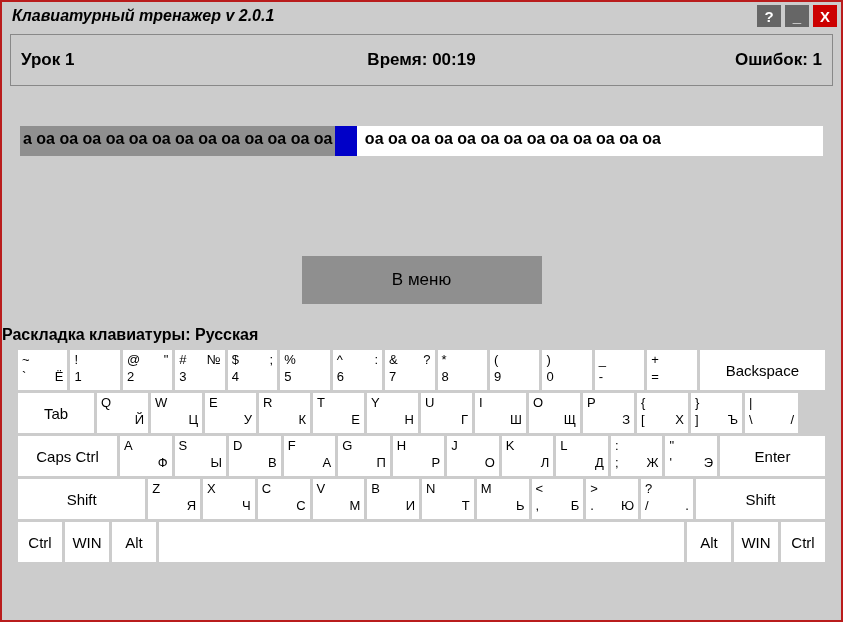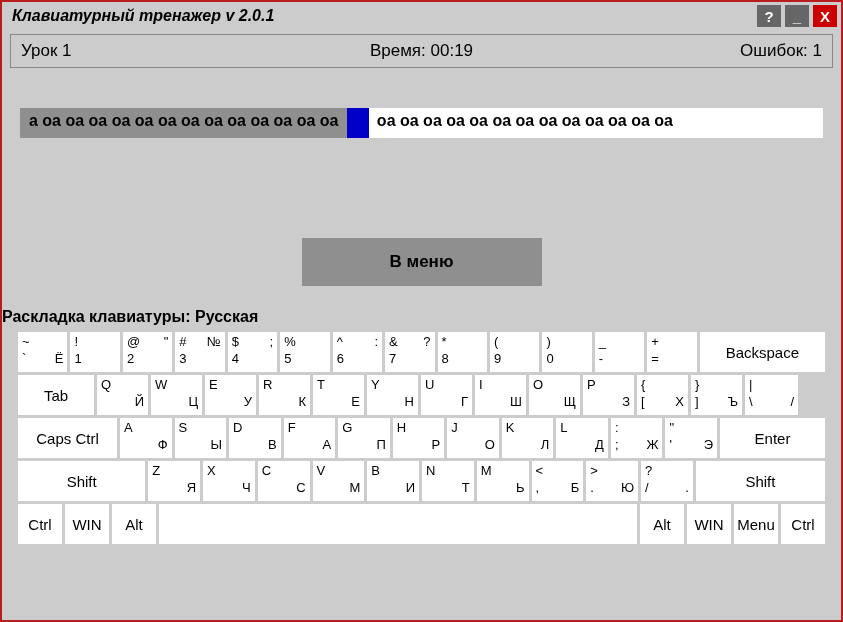--- a/index.html
+++ b/index.html
@@ -3,29 +3,29 @@
 <meta charset="utf-8">
 <style>
 *{box-sizing:border-box;margin:0;padding:0;font-family:Arial,sans-serif}
 body{background:#fff}
 .window{width:843px;height:622px;border:2px solid #b91c1c;background:#ccc;overflow:hidden}
 .titlebar{height:28px;background:#ccc;display:flex;align-items:center;padding:0 4px}
 .titlebar .title{font-weight:bold;font-size:16px;font-style:italic;flex:1;padding-left:6px}
 .titlebar .btns{display:flex;gap:4px}
 .titlebar .btn{width:24px;height:22px;background:#666;color:#fff;font-weight:bold;font-size:15px;display:flex;align-items:center;justify-content:center;cursor:pointer}
 .titlebar .btn.close{background:#c00}
-.statusbar{height:34px;border:1px solid #888;margin:4px 8px;background:#ccc;display:flex;align-items:center;padding:0 10px;font-weight:normal;font-size:17px}
+.statusbar{height:52px;border:1px solid #888;margin:4px 8px;background:#ccc;display:flex;align-items:center;padding:0 10px;font-weight:bold;font-size:17px}
 .statusbar .left{flex:1}
 .statusbar .center{flex:1;text-align:center}
 .statusbar .right{flex:1;text-align:right}
 .typing-area{margin:40px 18px 0;height:30px;display:flex;font-size:16px;font-weight:bold}
-.typed{background:#8f8f8f;padding:4px 9px;white-space:pre}
+.typed{background:#8f8f8f;padding:4px 3px;white-space:pre}
 .cursor{width:22px;background:#0000c8}
 .remaining{background:#fff;padding:4px 3px;white-space:pre;flex:1}
-.menu-btn{width:240px;height:48px;background:#8f8f8f;display:flex;align-items:center;justify-content:center;font-weight:bold;font-size:17px;margin:100px auto 0;cursor:pointer}
+.menu-btn{width:240px;height:48px;background:#8f8f8f;display:flex;align-items:center;justify-content:center;font-weight:normal;font-size:17px;margin:100px auto 0;cursor:pointer}
 .kb-label{text-align:left;font-weight:bold;font-size:16px;margin:22px 20px 6px 0}
 .keyboard{margin:0 16px;background:#ccc}
 .krow{display:flex;gap:3px;margin-bottom:3px}
 .key{background:#fff;height:40px;display:flex;align-items:center;justify-content:center;font-size:14px;position:relative;cursor:pointer}
 .key.dual{display:block;padding:2px 4px;font-size:13px;line-height:1.3}
 .key.dual .top{display:flex;justify-content:space-between}
 .key.dual .bot{display:flex;justify-content:space-between}
 .key.wide{font-size:15px}
 .key.tri{display:block;font-size:13px;padding:2px 4px;line-height:1.3}
 .key.tri .top{text-align:left}
@@ -456,17 +456,16 @@
         </div>
         <div class="key wide shift2">Shift</div>
       </div>
     <div class="krow r5" id="r5">
         <div class="key wide">Ctrl</div>
         <div class="key wide">WIN</div>
         <div class="key wide">Alt</div>
         <div class="key space"></div>
         <div class="key wide">Alt</div>
         <div class="key wide">WIN</div>
-        <div class="key wide">Menu</div>
         <div class="key wide">Ctrl</div>
       </div>
   </div>
 </div>
 
 </body></html>

